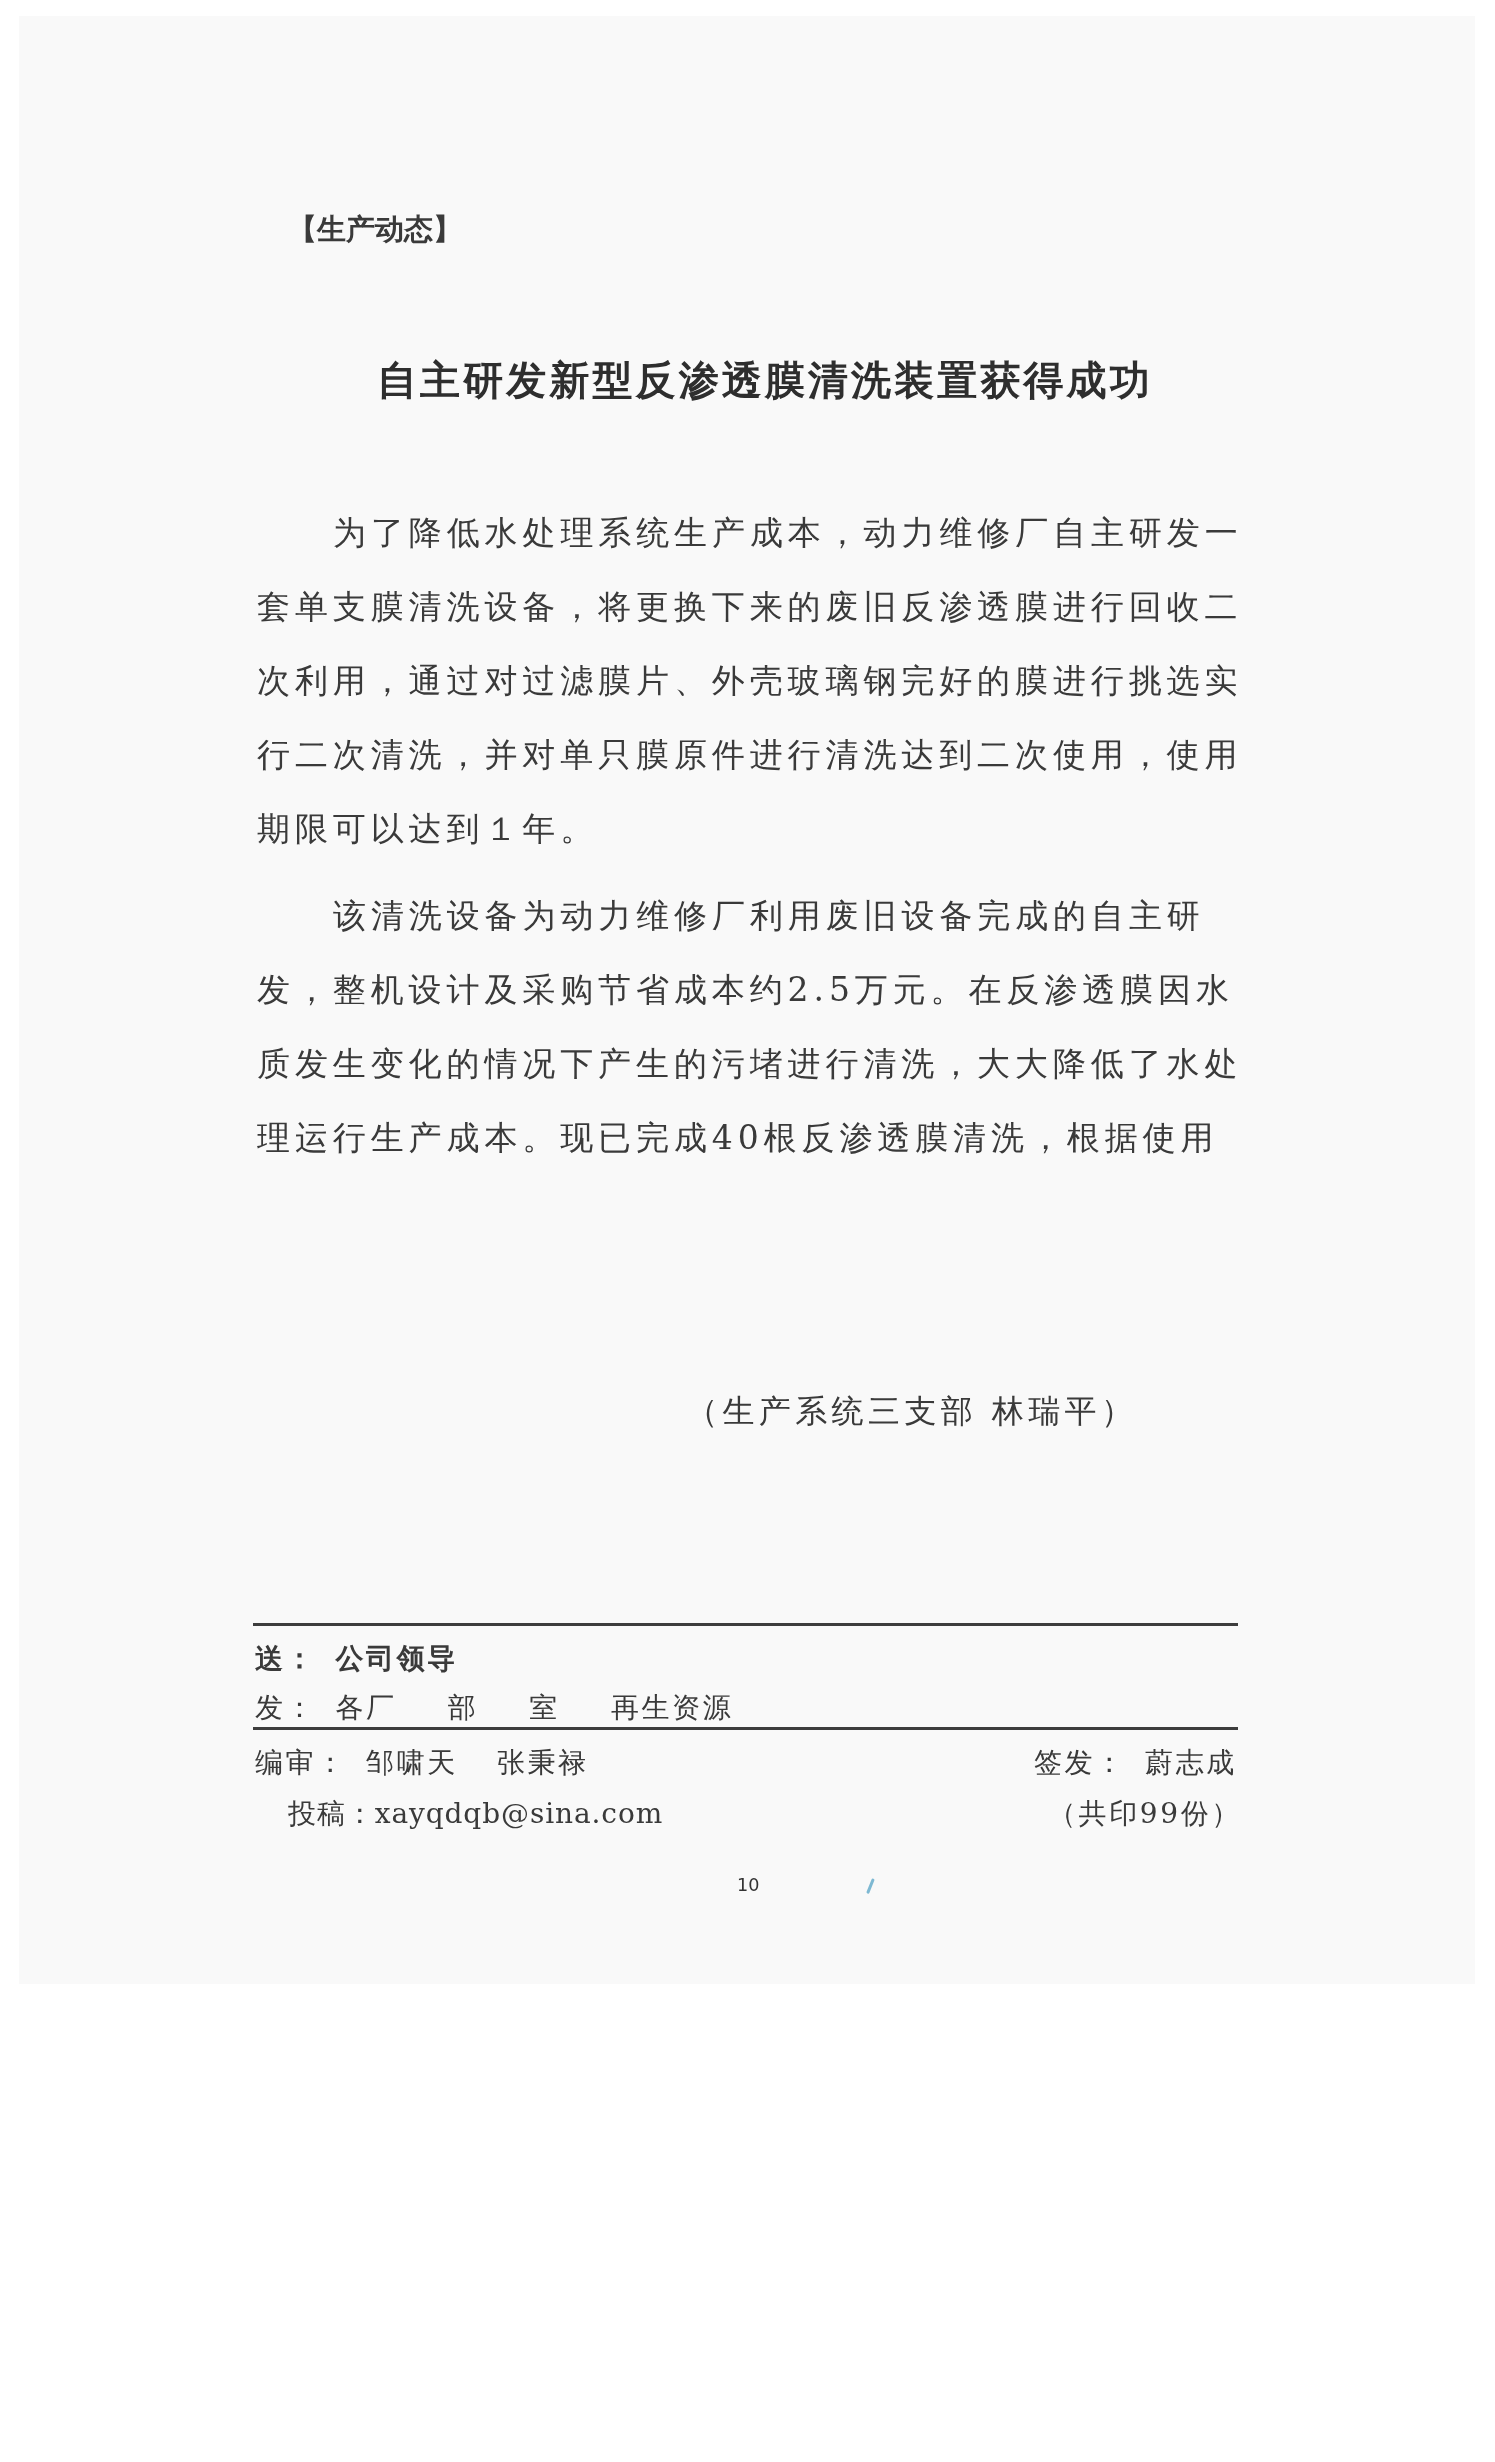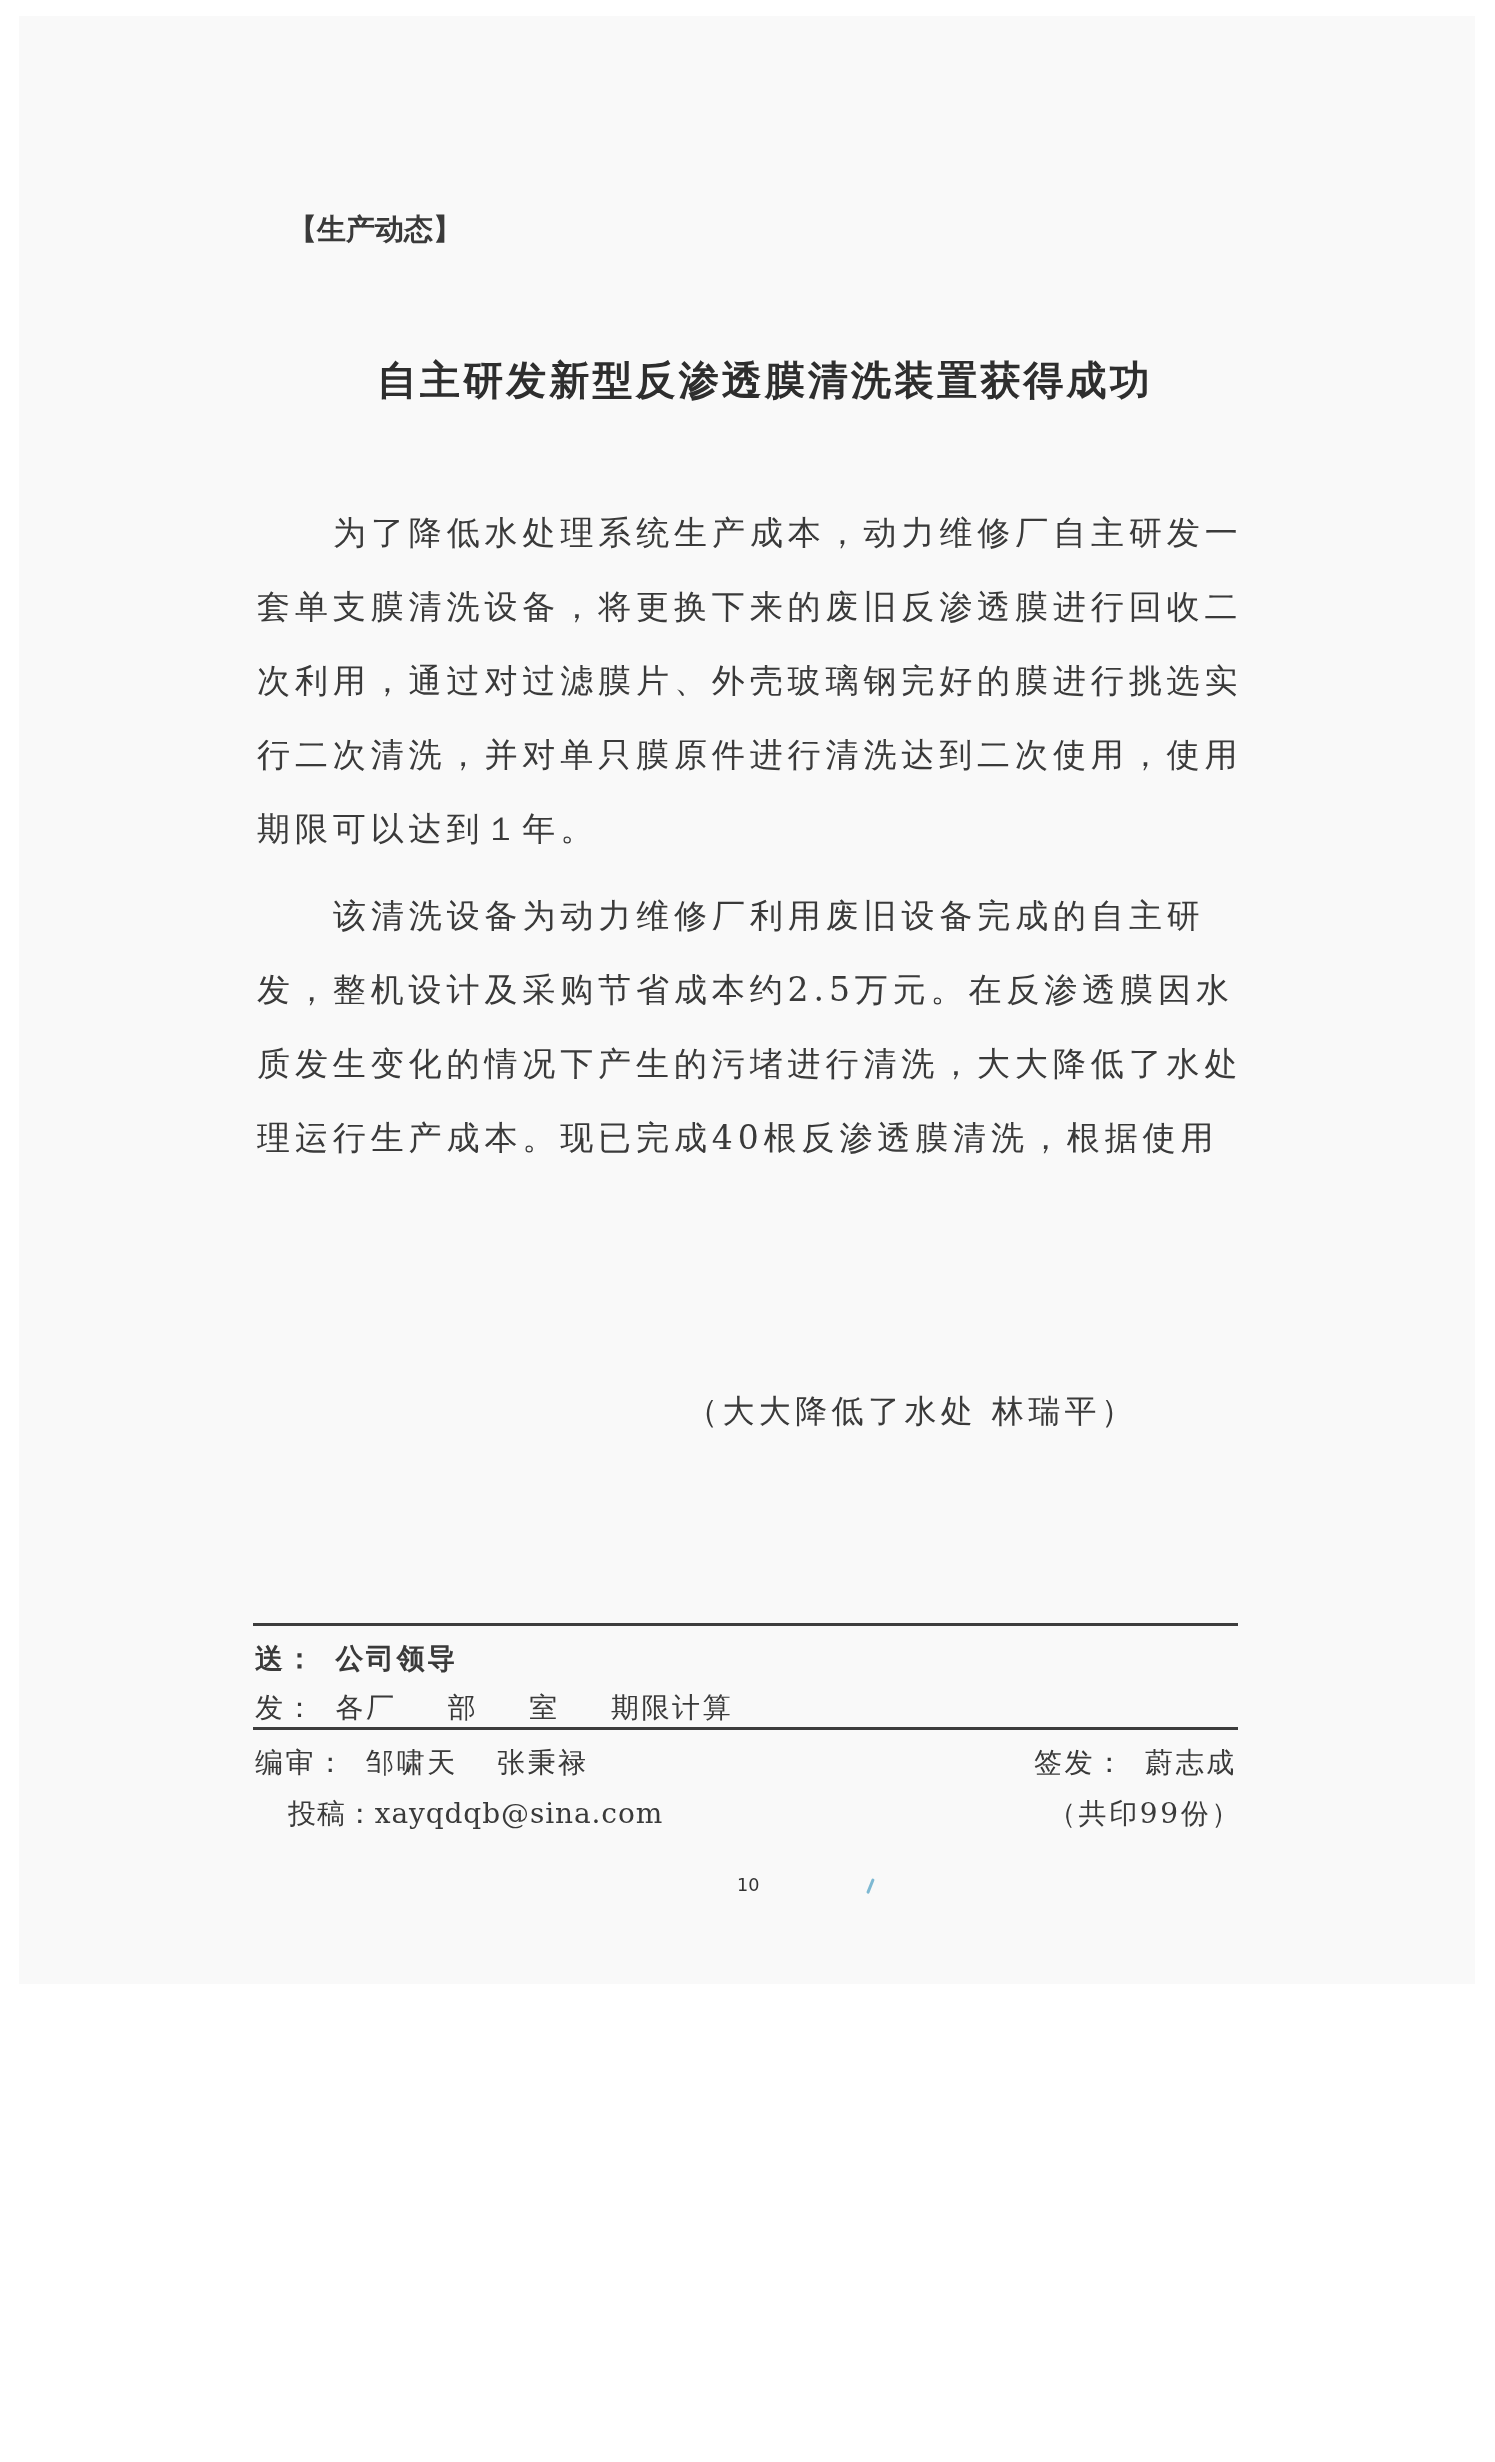--- a/index.html
+++ b/index.html
@@ -139,30 +139,30 @@
   <span class="body-line">期限可以达到１年。</span>
 </div>
 
 <div class="abs body-text para-2">
   <span class="body-line indent">该清洗设备为动力维修厂利用废旧设备完成的自主研</span>
   <span class="body-line">发，整机设计及采购节省成本约2.5万元。在反渗透膜因水</span>
   <span class="body-line">质发生变化的情况下产生的污堵进行清洗，大大降低了水处</span>
   <span class="body-line">理运行生产成本。现已完成40根反渗透膜清洗，根据使用</span>
 </div>
 
-<div class="abs byline">（大大降低了水处  林瑞平）</div>
+<div class="abs byline">（生产系统三支部  林瑞平）</div>
 
 <div class="rule rule-top"></div>
 
 <div class="abs footer-line f-send">
   <span>送：</span><span class="label-gap"></span><span>公司领导</span>
 </div>
 
 <div class="abs footer-line f-dist">
-  <span>发：</span><span class="label-gap"></span><span>各厂</span><span class="dist-gap"></span><span>部</span><span class="dist-gap"></span><span>室</span><span class="dist-gap"></span><span>期限计算</span>
+  <span>发：</span><span class="label-gap"></span><span>各厂</span><span class="dist-gap"></span><span>部</span><span class="dist-gap"></span><span>室</span><span class="dist-gap"></span><span>再生资源</span>
 </div>
 
 <div class="rule rule-mid"></div>
 
 <div class="abs footer-line f-editors">
   <span>编审：</span><span class="label-gap"></span><span>邹啸天</span><span class="name-gap"></span><span>张秉禄</span>
 </div>
 
 <div class="abs footer-line f-email">
   <span>投稿：</span><span>xayqdqb@sina.com</span>

